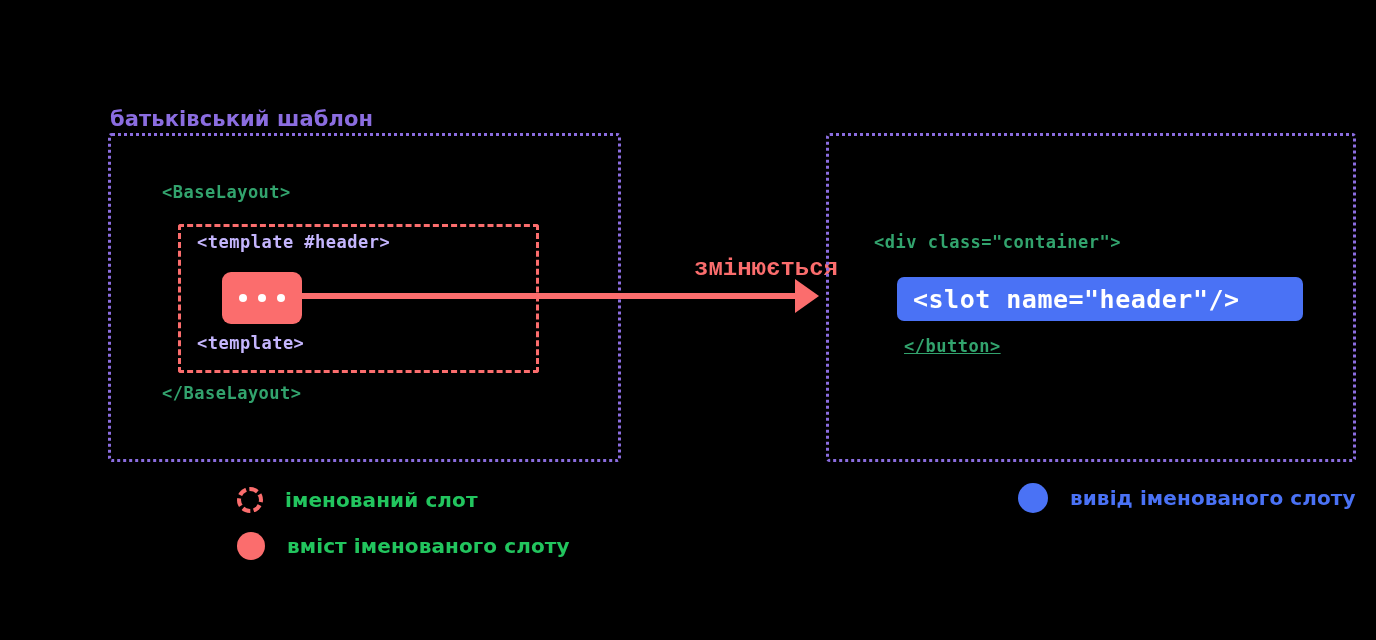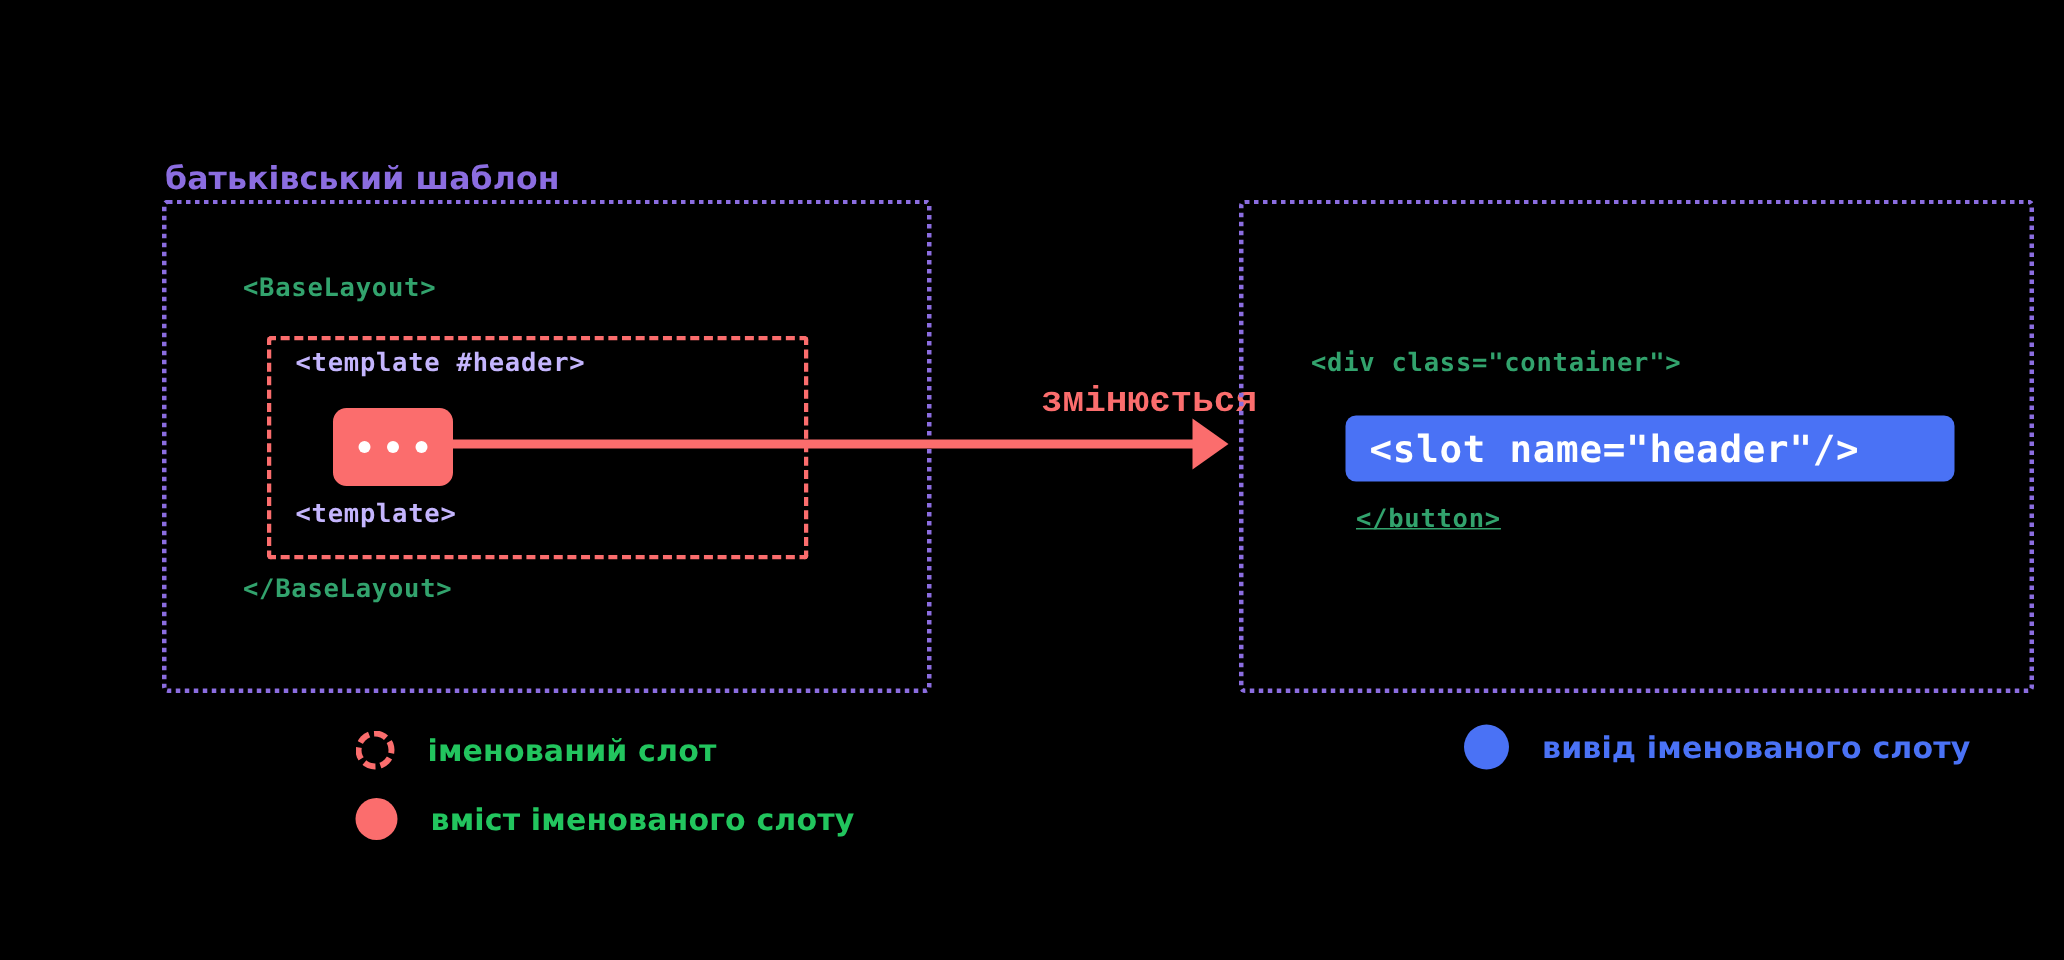--- a/index.html
+++ b/index.html
@@ -161,21 +161,21 @@
     font-family: "DejaVu Sans", sans-serif;
     font-weight: 700;
     font-size: 20px;
     letter-spacing: 0.1px;
   }
   .legend-label.coral { color: #22c55e; }
   .legend-label.blue  { color: #4a72f5; }
 
   #legend-named-slot    { left: 237px; top: 487px; }
   #legend-slot-content  { left: 237px; top: 532px; }
-  #legend-slot-output   { left: 976px; top: 483px; justify-content: space-between; }
+  #legend-slot-output   { left: 1018px; top: 483px; justify-content: space-between; }
 
   .swatch-dashed-circle {
     width: 26px;
     height: 26px;
     border-radius: 50%;
     border: 4px dashed #fb6d6d;
     box-sizing: border-box;
     flex: 0 0 auto;
   }
   .swatch-filled-circle {

